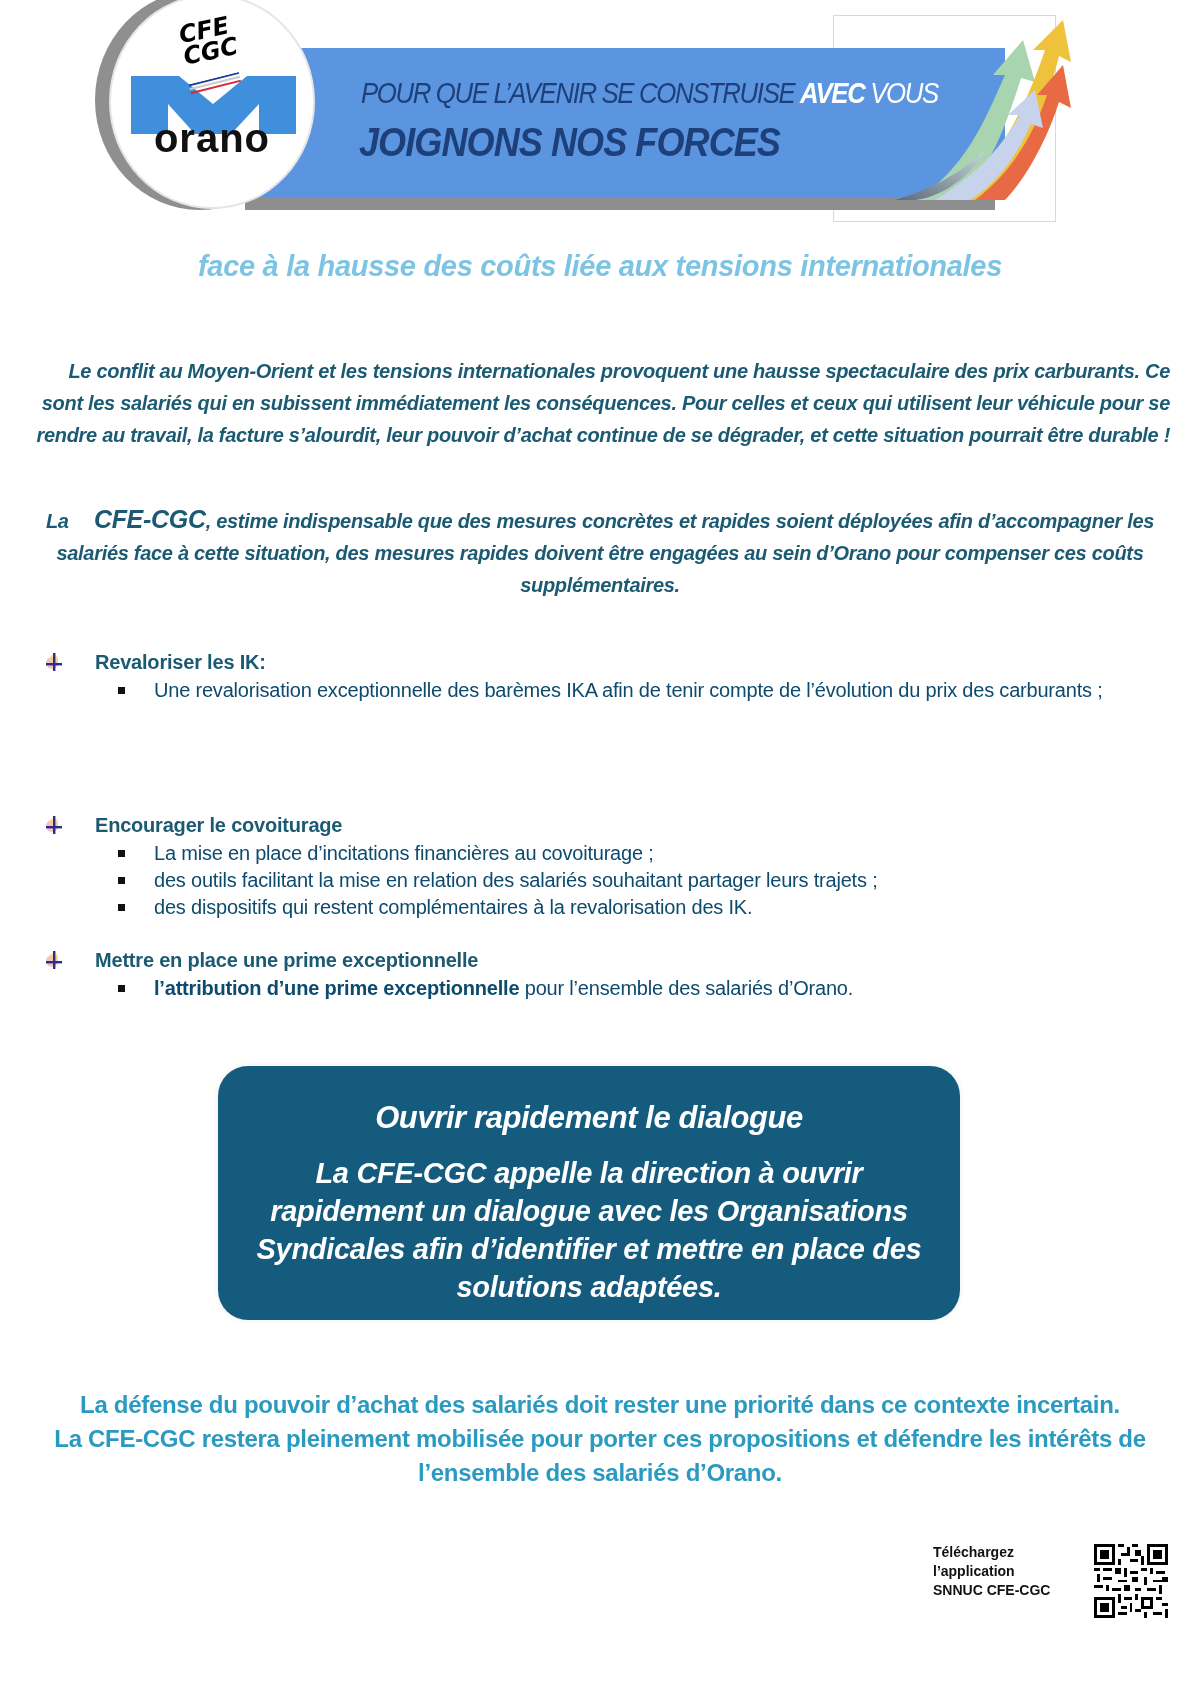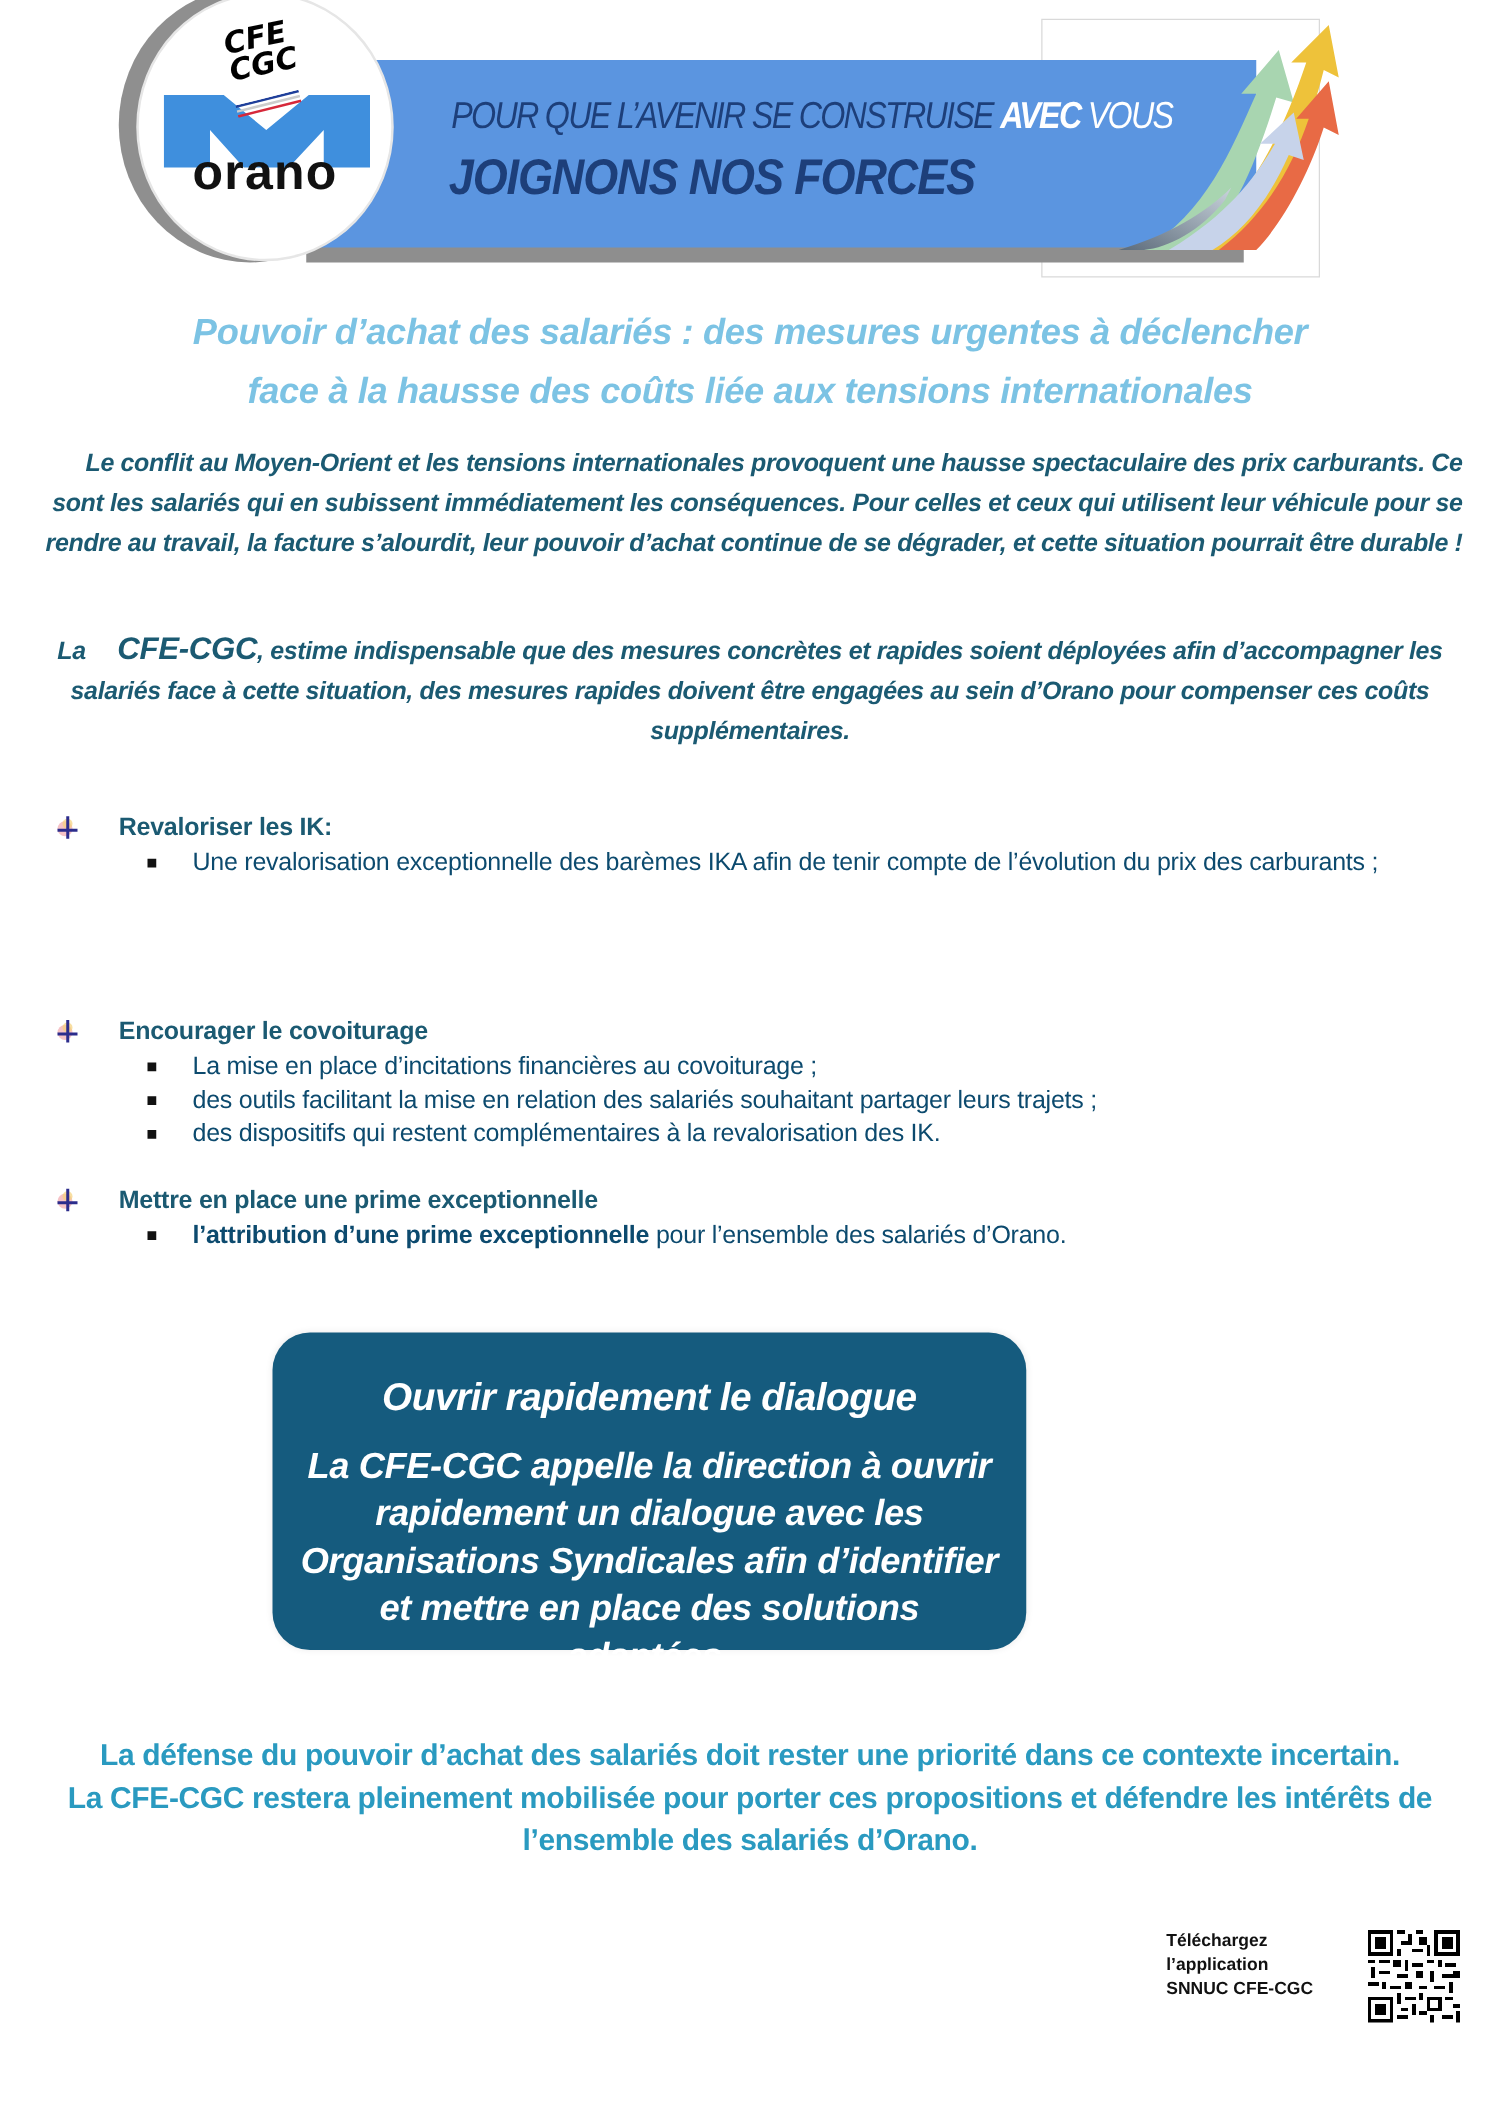--- a/index.html
+++ b/index.html
@@ -35,21 +35,21 @@
   .section { position: absolute; left: 40px; width: 1140px; }
   .section-head { display: flex; align-items: center; height: 30px; }
   .section-icon { width: 28px; height: 24px; position: relative; margin-left: 2px; }
   .section-title { margin-left: 25px; color: #1b5a72; font-size: 20px; font-weight: bold; letter-spacing: -0.2px; }
   .bullets { list-style: none; margin-left: 78px; }
   .bullets li { position: relative; padding-left: 36px; font-size: 20px; line-height: 27px; color: #0c4a6e; letter-spacing: -0.2px; }
   .bullets li .sq { position: absolute; left: 0; top: 10px; width: 7px; height: 7px; background: #111; }
   .bullets li b { font-weight: bold; }
 
   
-  .callout { position: absolute; left: 218px; top: 1066px; width: 603px; height: 254px; background: #155b7e; border-radius: 30px; box-shadow: 0 0 6px rgba(0,0,0,0.08); text-align: center; color: #ffffff; }
+  .callout { position: absolute; left: 218px; top: 1066px; width: 742px; height: 254px; background: #155b7e; border-radius: 30px; box-shadow: 0 0 6px rgba(0,0,0,0.08); text-align: center; color: #ffffff; }
   .callout-title { margin-top: 34px; font-size: 31px; font-weight: bold; font-style: italic; letter-spacing: -0.4px; }
   .callout-body { margin: 18px 20px 0; font-size: 29px; font-weight: bold; font-style: italic; line-height: 38px; letter-spacing: -0.3px; }
 
   
   .closing { position: absolute; left: 30px; top: 1388px; width: 1140px; text-align: center; color: #2a9ac0; font-size: 24px; font-weight: bold; line-height: 34px; letter-spacing: -0.3px; }
 
   
   .download { position: absolute; left: 933px; top: 1543px; font-size: 14px; font-weight: bold; color: #111; line-height: 19px; }
   .qr { position: absolute; left: 1094px; top: 1544px; width: 74px; height: 74px; }
 </style>
@@ -86,21 +86,20 @@
     <svg class="logo-stripes" viewBox="0 0 52 12">
       <rect x="0" y="0" width="52" height="2" fill="#1f3f9a"></rect>
       <rect x="0" y="4" width="52" height="2" fill="#cccccc"></rect>
       <rect x="0" y="8" width="52" height="2" fill="#d6283a"></rect>
     </svg>
     <div class="logo-orano">orano</div>
   </div>
 </div>
 
 <div class="title">
-  <div>Pouvoir d’achat des salariés : des mesures urgentes à déclencher</div>
   <div>face à la hausse des coûts liée aux tensions internationales</div>
 </div>
 
 <div class="intro">Le conflit au Moyen-Orient et les tensions internationales provoquent une hausse spectaculaire des prix carburants. Ce sont les salariés qui en subissent immédiatement les conséquences. Pour celles et ceux qui utilisent leur véhicule pour se rendre au travail, la facture s’alourdit, leur pouvoir d’achat continue de se dégrader, et cette situation pourrait être durable !</div>
 <div class="intro2"><span>La </span><span class="big">CFE-CGC</span><span>, estime indispensable que des mesures concrètes et rapides soient déployées afin d’accompagner les salariés face à cette situation, des mesures rapides doivent être engagées au sein d’Orano pour compenser ces coûts supplémentaires.</span></div>
 
 <div class="section" style="top:647px;">
   <div class="section-head">
     <svg class="section-icon" viewBox="0 0 28 24">
       <circle cx="10" cy="13" r="6" fill="#f3b3b8" opacity="0.8"></circle>

